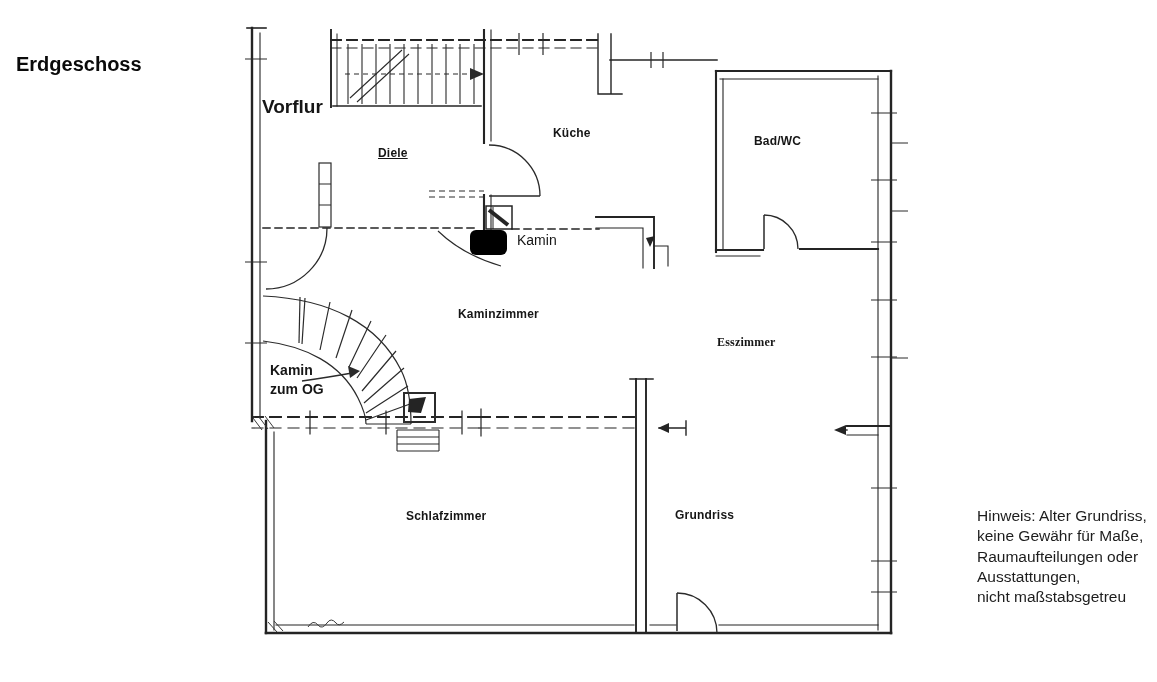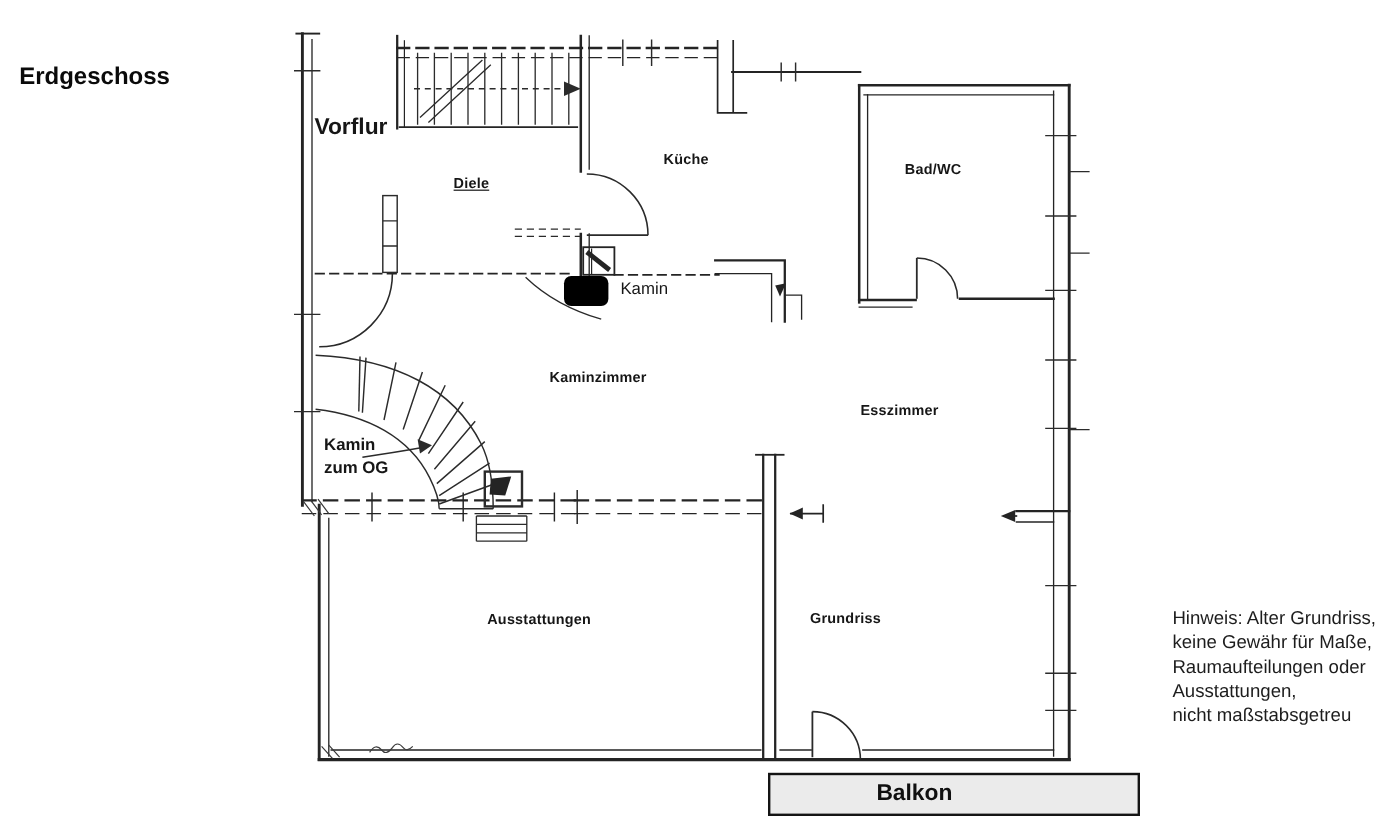--- a/index.html
+++ b/index.html
@@ -12,21 +12,21 @@
   .room{font-size:12px;font-weight:700;letter-spacing:.2px;}
   .small{font-size:14px;font-weight:700;line-height:18.5px;}
   .title{left:16px;top:53px;font-size:20px;font-weight:700;color:#0a0a0a;}
   .vorflur{left:262px;top:96px;font-size:19px;font-weight:700;}
   .tk{left:352px;top:52px;}
   .diele{left:378px;top:146px;text-decoration:underline;}
   .kueche{left:553px;top:126px;}
   .bad{left:754px;top:134px;text-align:right;}
   .kaminlbl{left:517px;top:232px;font-size:14px;font-weight:400;}
   .kaminzimmer{left:442px;top:307px;margin-left:16px;}
-  .esszimmer{left:717px;top:335px;}
+  .esszimmer{left:717px;top:335px;font-family:Liberation Serif, serif;}
   .tog{left:270px;top:361px;line-height:19px;}
   .schlafzimmer{left:406px;top:509px;}
   .wohnzimmer{left:675px;top:508px;}
   .balkon-box{
     position:absolute;left:640px;top:644px;width:240px;height:32px;
     background:#ebebeb;border:2px solid #141414;display:flex;align-items:center;
     justify-content:center;padding-right:66px;box-sizing:content-box;
   }
   .balkon-box span{font-size:19px;font-weight:700;color:#101010;}
   .note{
@@ -156,26 +156,23 @@
   <div class="lbl room bad">Bad/WC</div>
   <div class="lbl kaminlbl">Kamin</div>
   <div class="lbl room kaminzimmer">Kaminzimmer</div>
   <div class="lbl room esszimmer">Esszimmer</div>
 
   <div class="lbl small tog">
     <div>Kamin</div>
     <div>zum OG</div>
   </div>
 
-  <div class="lbl room schlafzimmer">Ausstattungen</div>
+  <div class="lbl room schlafzimmer">Schlafzimmer</div>
   <div class="lbl room wohnzimmer">Grundriss</div>
 
-  <div class="balkon-box">
-    <span>Balkon</span>
-  </div>
 
   <div class="note">
     <div>Hinweis: Alter Grundriss,</div>
     <div>keine Gewähr für Maße,</div>
     <div>Raumaufteilungen oder</div>
     <div>Ausstattungen,</div>
     <div>nicht maßstabsgetreu</div>
   </div>
 
 </div>

